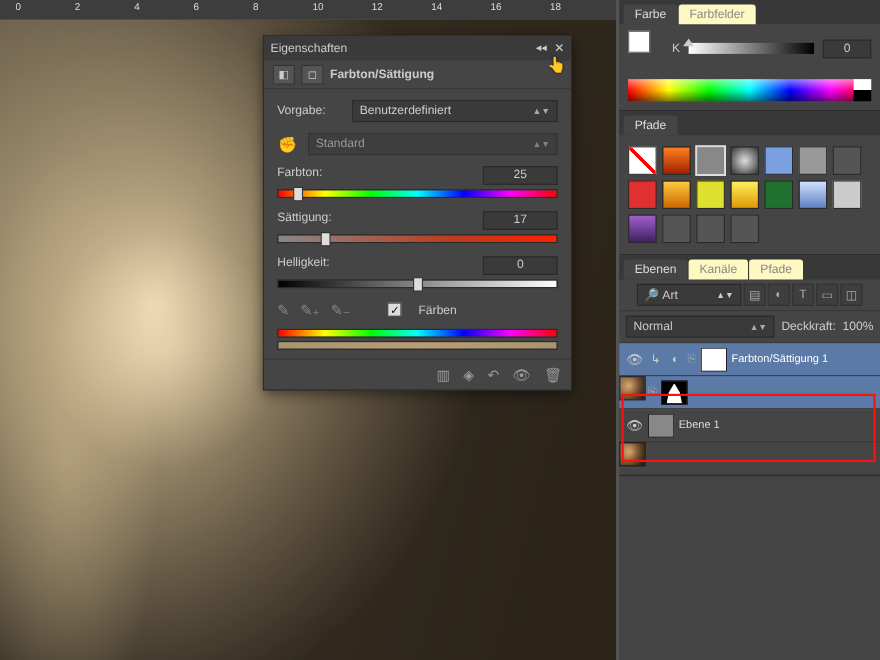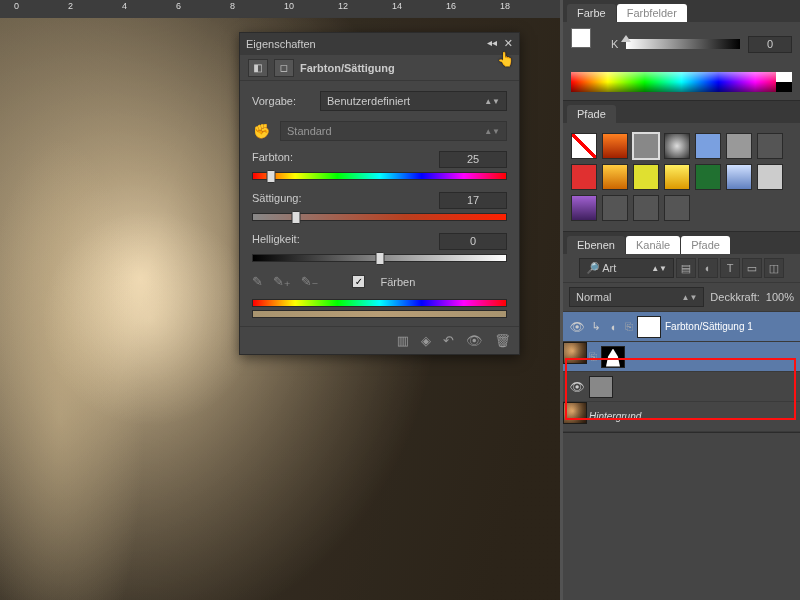--- a/index.html
+++ b/index.html
@@ -46,21 +46,21 @@
 .grad-pair { margin-top: 4px; }
 .grad-pair .hue-strip2 { margin-bottom: 3px; }
 .grad2 { height: 8px; background: linear-gradient(90deg,#a8946f,#b89e76,#a8946f); border: 1px solid #2a2a2a; }
 .props-foot { height: 28px; border-top: 1px solid #383838; display: flex; align-items: center; justify-content: flex-end; padding: 0 8px; gap: 12px; color: #999; }
 .props-foot span { font-size: 13px; }
 
 
 .rightcol { position: absolute; right: 0; top: 0; width: 237px; height: 600px; background: #454545; }
 .panel { border-bottom: 1px solid #2b2b2b; }
 .panel-tabs { height: 22px; background: #383838; display: flex; align-items: flex-end; padding-left: 4px; gap: 1px; }
-.tab { padding: 3px 10px; background: #ffffff; color: #888; font-size: 11px; border-top-left-radius: 3px; border-top-right-radius: 3px; }
+.tab { padding: 3px 10px; background: #fef9c3; color: #888; font-size: 11px; border-top-left-radius: 3px; border-top-right-radius: 3px; }
 .tab.active { background: #454545; color: #ddd; }
 .panel-body { padding: 6px 8px; }
 
 
 .color-body { display: flex; align-items: center; gap: 8px; }
 .swatch-fg { width: 20px; height: 20px; background: #fff; border: 1px solid #666; position: relative; }
 .swatch-bg { width: 20px; height: 20px; background: #000; border: 1px solid #666; position: absolute; left: 10px; top: 10px; z-index: -1; }
 .swatch-pair { position: relative; width: 32px; height: 32px; }
 .kslider { flex: 1; height: 10px; background: linear-gradient(90deg,#fff,#000); position: relative; }
 .kslider .tri { position: absolute; left: 0; top: -4px; width: 0; height: 0; border-left: 5px solid transparent; border-right: 5px solid transparent; border-bottom: 7px solid #ccc; transform: translateX(-50%); }
@@ -289,24 +289,24 @@
       </div>
       <div class="layer sel">
         <span class="eye2">👁</span>
         <span class="lthumb photo"></span>
         <span class="link-ic">⎘</span>
         <span class="lthumb mask"></span>
       </div>
       <div class="layer">
         <span class="eye2">👁</span>
         <span class="lthumb gray"></span>
+        <span class="lname">Ebene 1</span>
       </div>
       <div class="layer">
         <span class="eye2">👁</span>
         <span class="lthumb photo"></span>
-        <span class="lname" style="font-style:italic">Hintergrund</span>
       </div>
     </div>
 
     <div class="hilite" style="left:2px; top:126px; width:231px; height:62px;"></div>
   </div>
 
 </div>
 
 </body></html>

